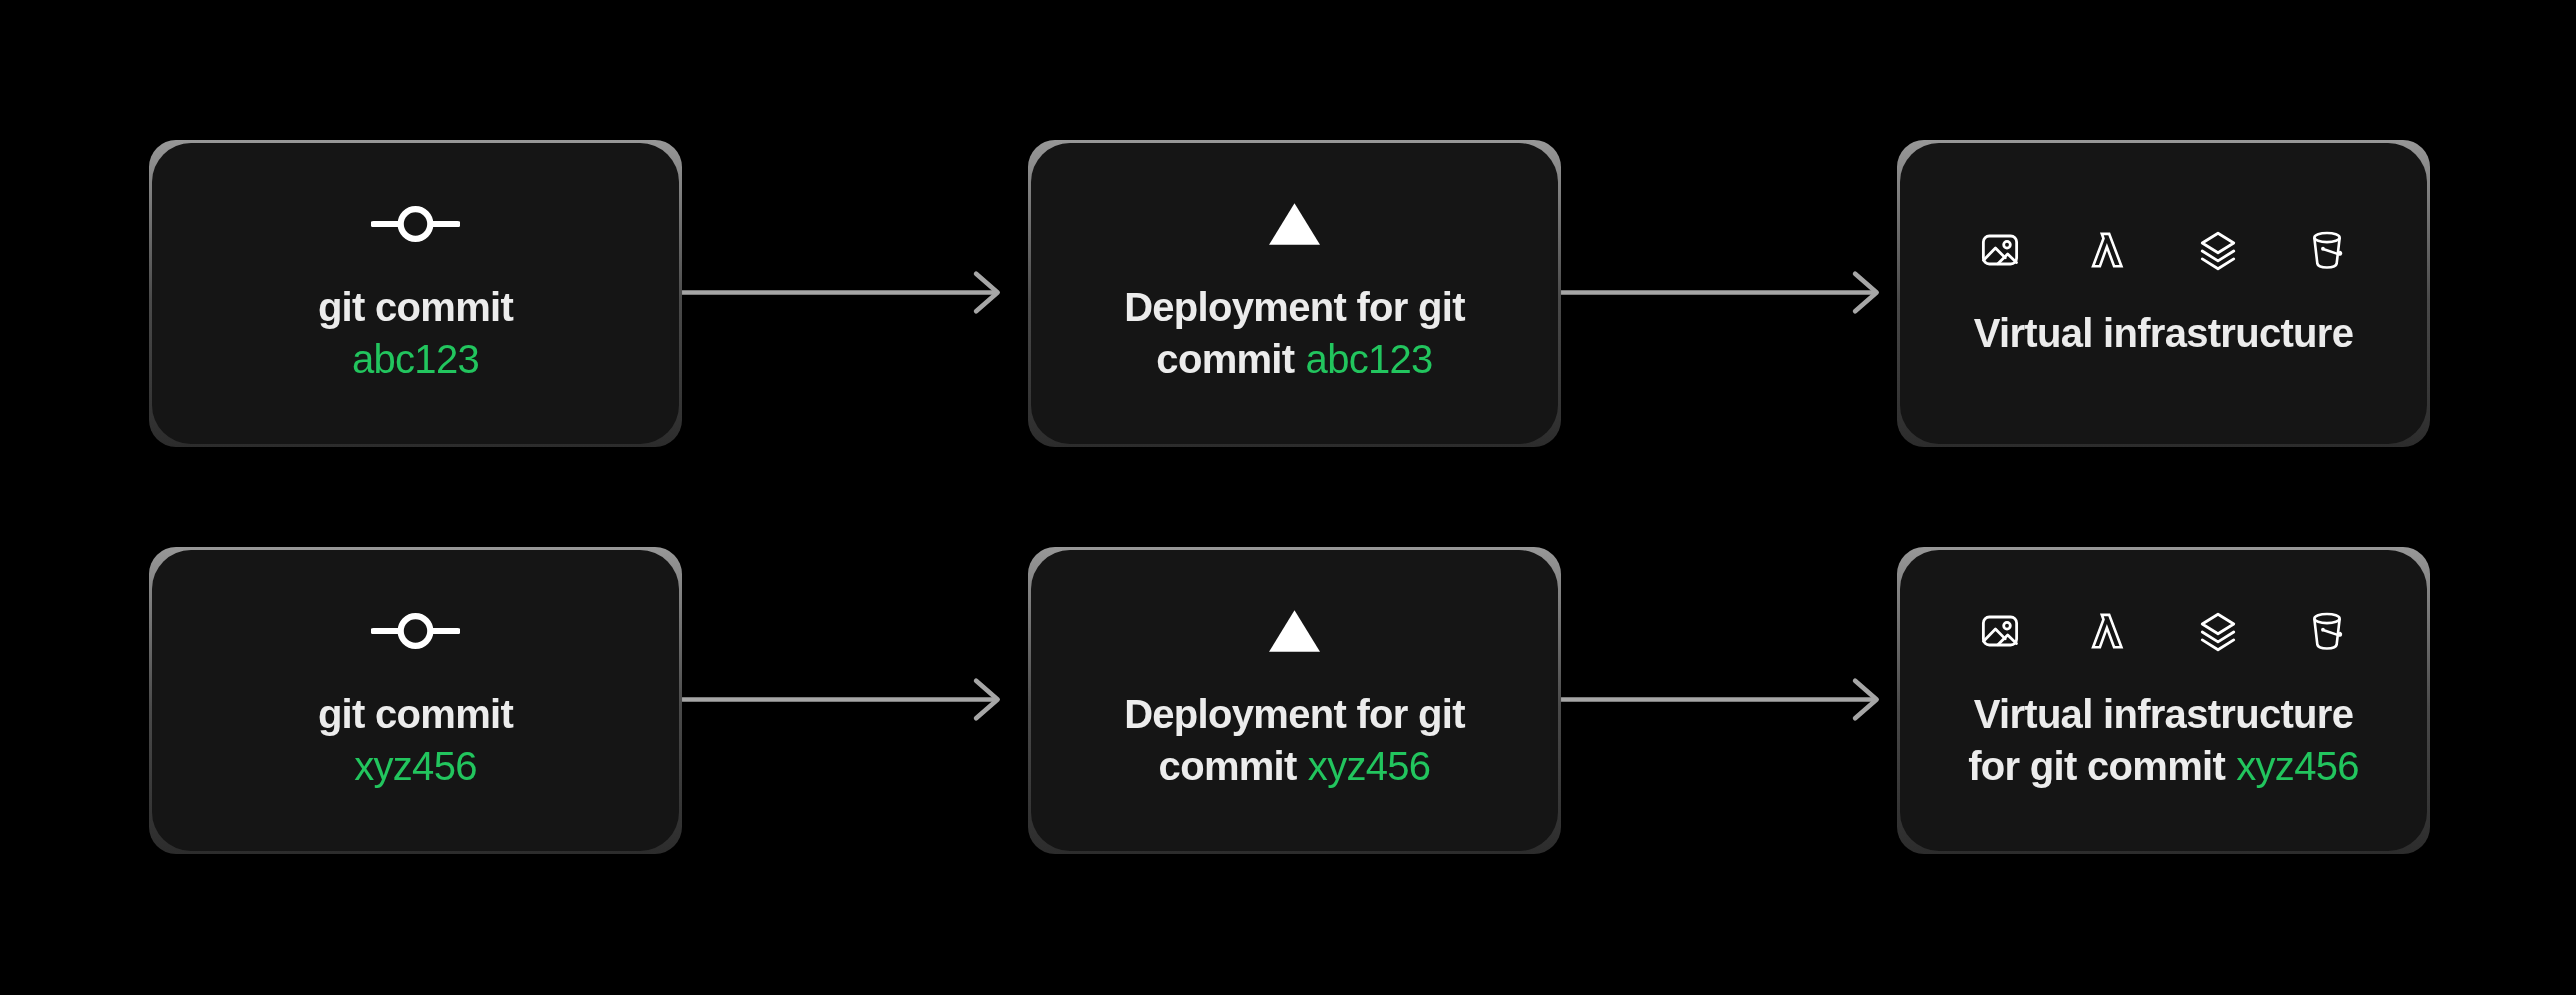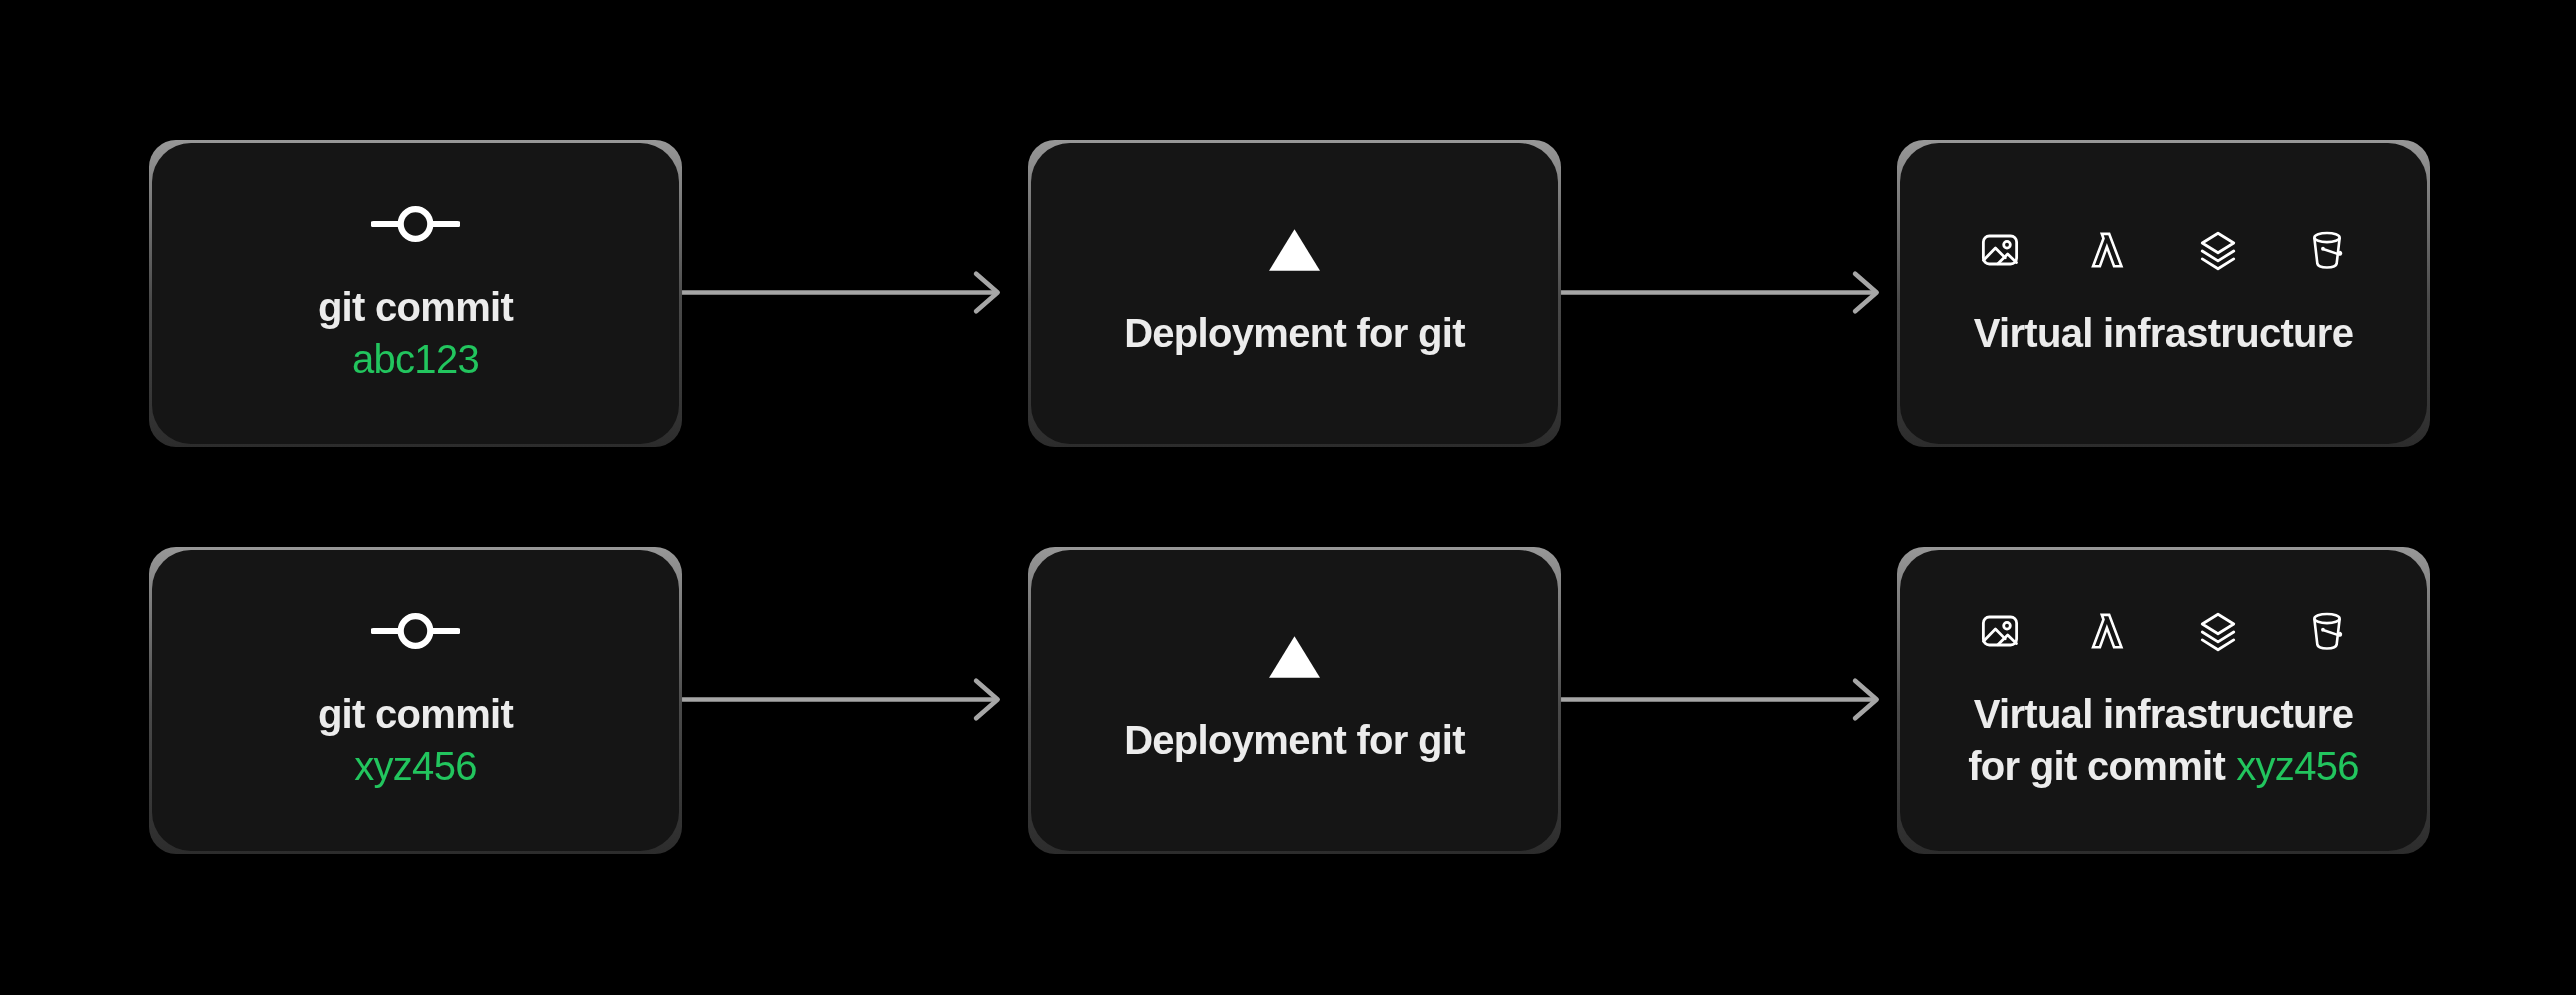--- a/index.html
+++ b/index.html
@@ -108,20 +108,21 @@
 
   <div class="node r1c2">
     <div class="node-inner">
       <div class="icon-row">
         <svg class="icon" width="51" height="42" viewBox="0 0 76 62">
           <polygon points="38,0 76,62 0,62" fill="#ffffff"></polygon>
         </svg>
       </div>
       <div class="text-block">
         <div class="line title">Deployment for git</div>
+        <div class="line"><span class="title">commit</span><span class="hash inline">abc123</span></div>
       </div>
     </div>
   </div>
 
   <svg class="arrow a2" viewBox="0 0 475 70" fill="none" stroke="#a6a6a6" stroke-width="7">
     <line x1="0" y1="35" x2="467" y2="35"></line>
     <path d="M438 7 L470 35 L438 63" stroke-linecap="round" stroke-linejoin="round"></path>
   </svg>
 
   <div class="node r1c3">
@@ -177,20 +178,21 @@
 
   <div class="node r2c2">
     <div class="node-inner">
       <div class="icon-row">
         <svg class="icon" width="51" height="42" viewBox="0 0 76 62">
           <polygon points="38,0 76,62 0,62" fill="#ffffff"></polygon>
         </svg>
       </div>
       <div class="text-block">
         <div class="line title">Deployment for git</div>
+        <div class="line"><span class="title">commit</span><span class="hash inline">xyz456</span></div>
       </div>
     </div>
   </div>
 
   <svg class="arrow a4" viewBox="0 0 475 70" fill="none" stroke="#a6a6a6" stroke-width="7">
     <line x1="0" y1="35" x2="467" y2="35"></line>
     <path d="M438 7 L470 35 L438 63" stroke-linecap="round" stroke-linejoin="round"></path>
   </svg>
 
   <div class="node r2c3">

